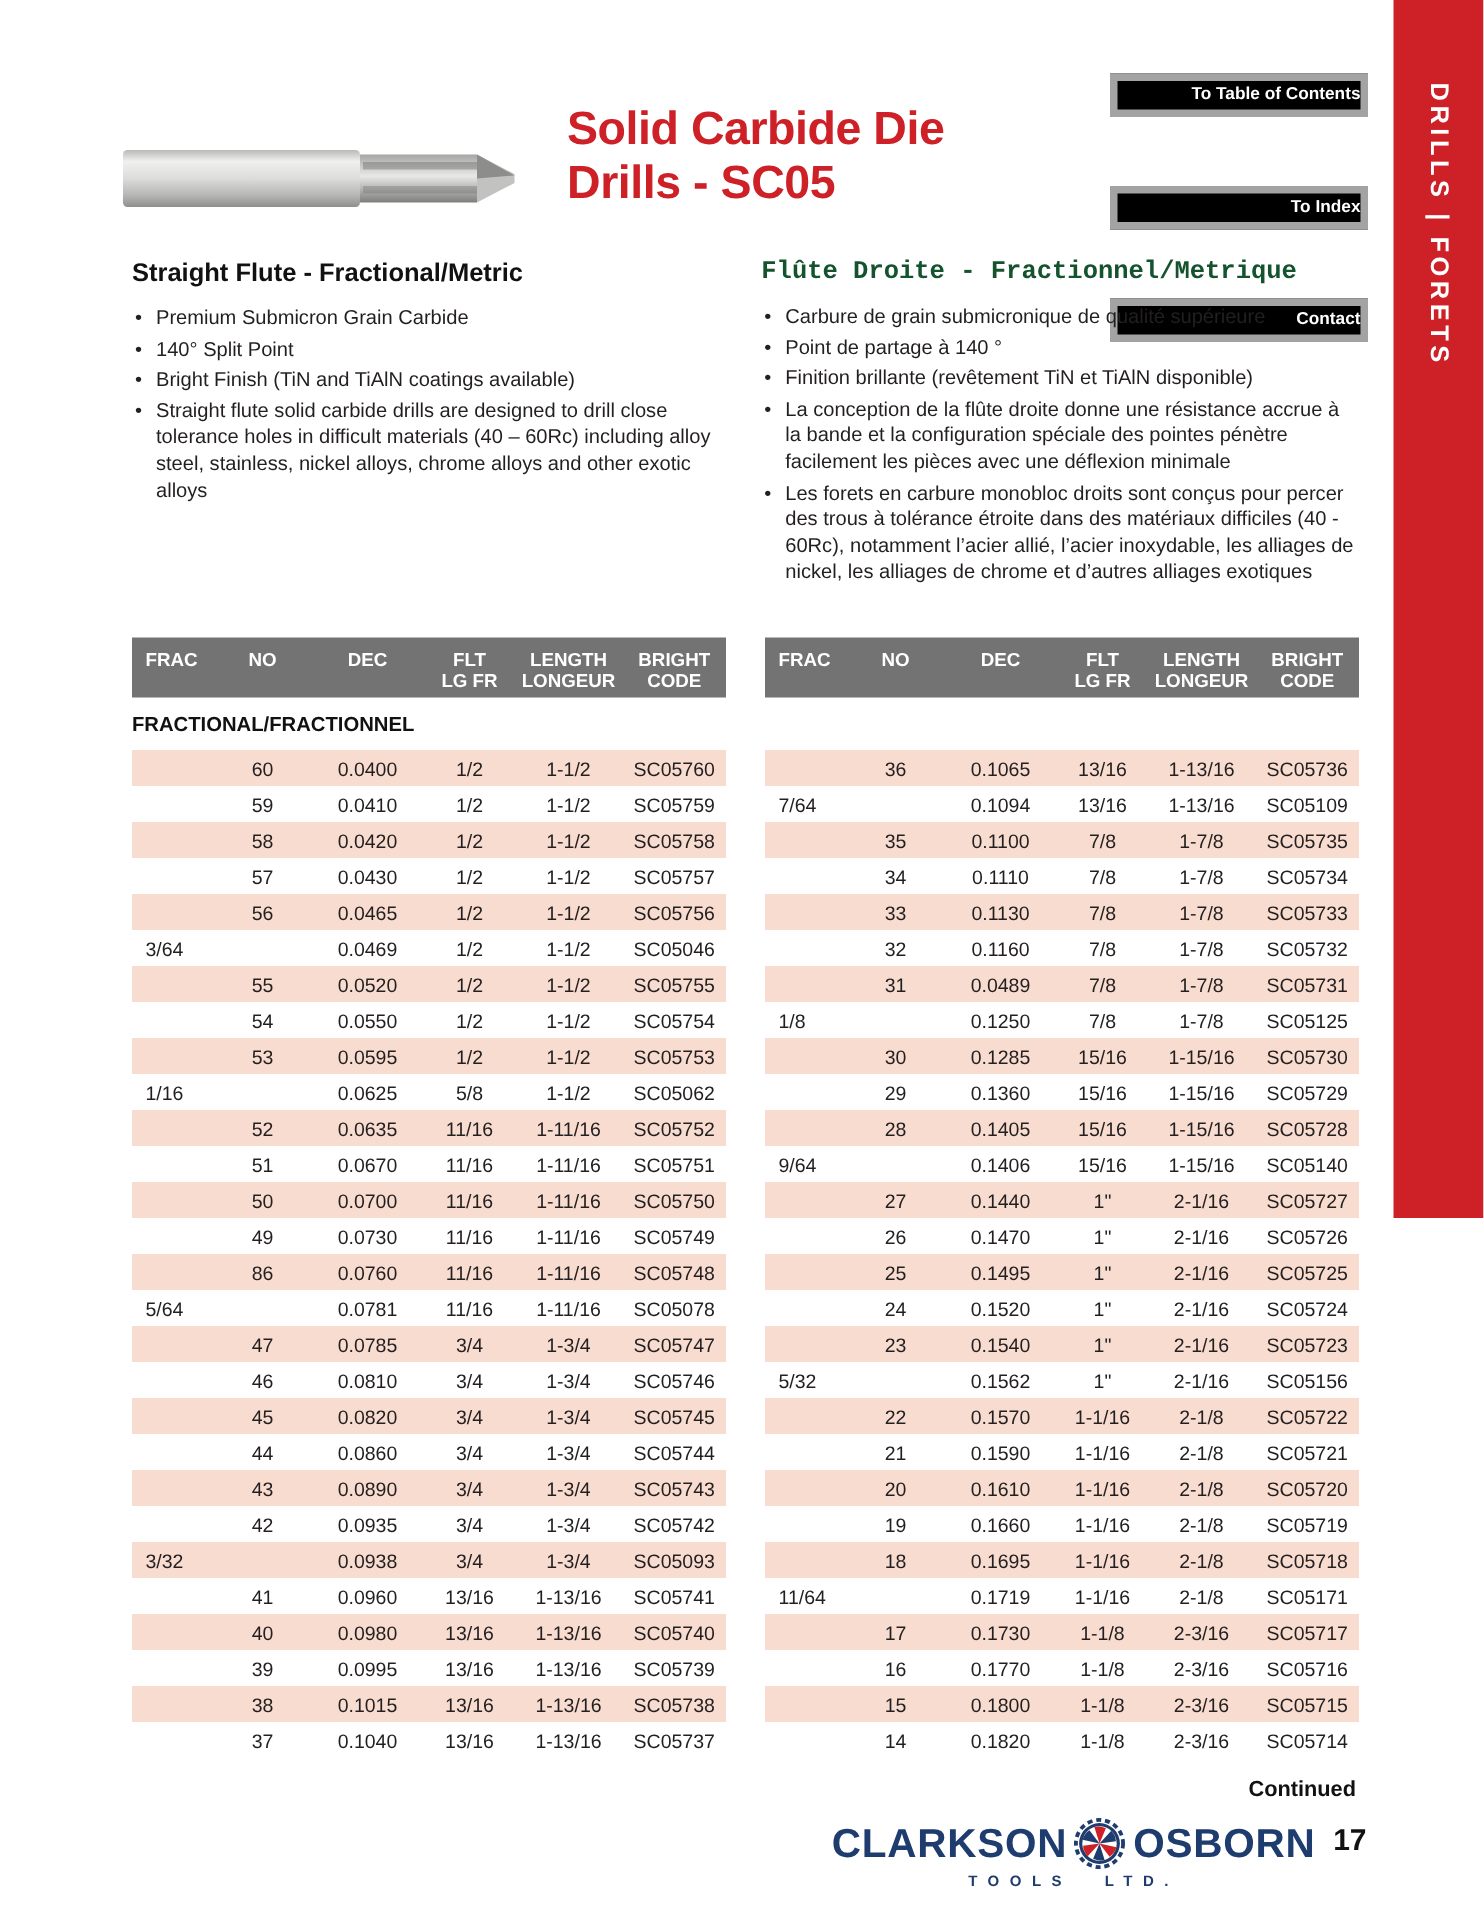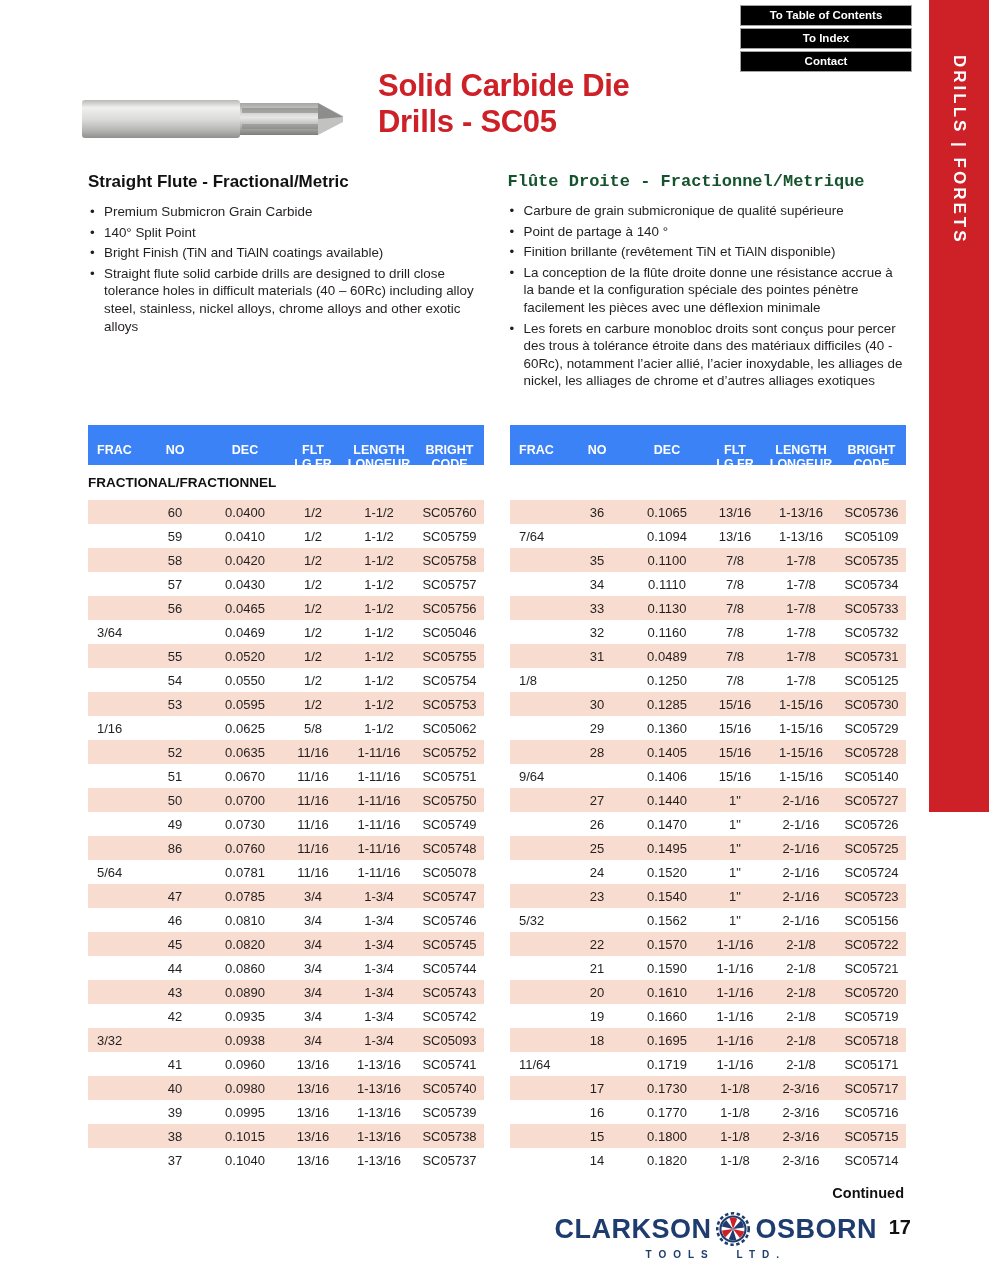--- a/index.html
+++ b/index.html
@@ -7,42 +7,42 @@
   body { background:#ffffff; font-family:"Liberation Sans", sans-serif; position:relative; overflow:hidden; color:#231f20; }
 
   .page { position:absolute; inset:0; background:#fff; }
 
   
   .red-bar { position:absolute; top:0; right:0; width:60px; height:812px; background:var(--red); display:flex; justify-content:center; }
   .sidebar-label { writing-mode:vertical-rl; margin-top:55px; color:#fff; font-weight:bold; font-size:17px; letter-spacing:3px; white-space:nowrap; }
 
   
   .nav-buttons { position:absolute; top:5px; left:740px; width:172px; display:flex; flex-direction:column; gap:2px; }
-  .nav-btn { background:#000; color:#fff; font-size:11.5px; font-weight:bold; text-align:center; padding:3px 0 4px; border:1px solid #a3a3a3; cursor:pointer; }
+  .nav-btn { background:#000; color:#fff; font-size:11.5px; font-weight:bold; text-align:right; padding:3px 0 4px; border:5px solid #a3a3a3; cursor:pointer;margin-top:44px; }
 
   
   .title { position:absolute; left:378px; top:68px; color:var(--red); font-size:31px; font-weight:bold; line-height:1.15; letter-spacing:-0.3px; }
 
   
   .drill-photo { position:absolute; left:80px; top:88px; }
 
   
   .cols { position:absolute; top:172px; left:88px; width:818px; display:flex; }
   .col { width:394px; }
   .col + .col { margin-left:27px; width:400px; }
   .col h2 { font-size:17px; font-weight:bold; margin-bottom:11px; color:#111; }
   .col.french h2 { color:#14532d;font-family:Liberation Mono, monospace; }
   .col ul { list-style:none; }
   .col li { position:relative; padding-left:16px; font-size:13.4px; line-height:17.6px; margin-bottom:3px; }
   .col li::before { content:"\2022"; position:absolute; left:2px; }
 
   
   .tables { position:absolute; top:425px; left:88px; width:818px; display:flex; justify-content:space-between; }
   .twrap { width:396px; }
-  .thead { background:#3b82f6; color:#fff; height:40px; display:flex; padding-top:18px; }
+  .thead { background:#737373; color:#fff; height:40px; display:flex; padding-top:8px; }
   .th { font-size:12.5px; font-weight:bold; text-align:center; line-height:14px; }
   .th span { display:block; }
   .section-label { height:35px; display:flex; align-items:center; font-weight:bold; font-size:13.5px; color:#111; }
   .spacer { height:35px; }
   .trow { display:flex; height:24px; align-items:center; font-size:13px; }
   .trow.shade { background:var(--pink); }
   .tcell { text-align:center; }
   .c-frac { width:55px; text-align:left; padding-left:9px; }
   .c-no   { width:64px; }
   .c-dec  { width:76px; }

